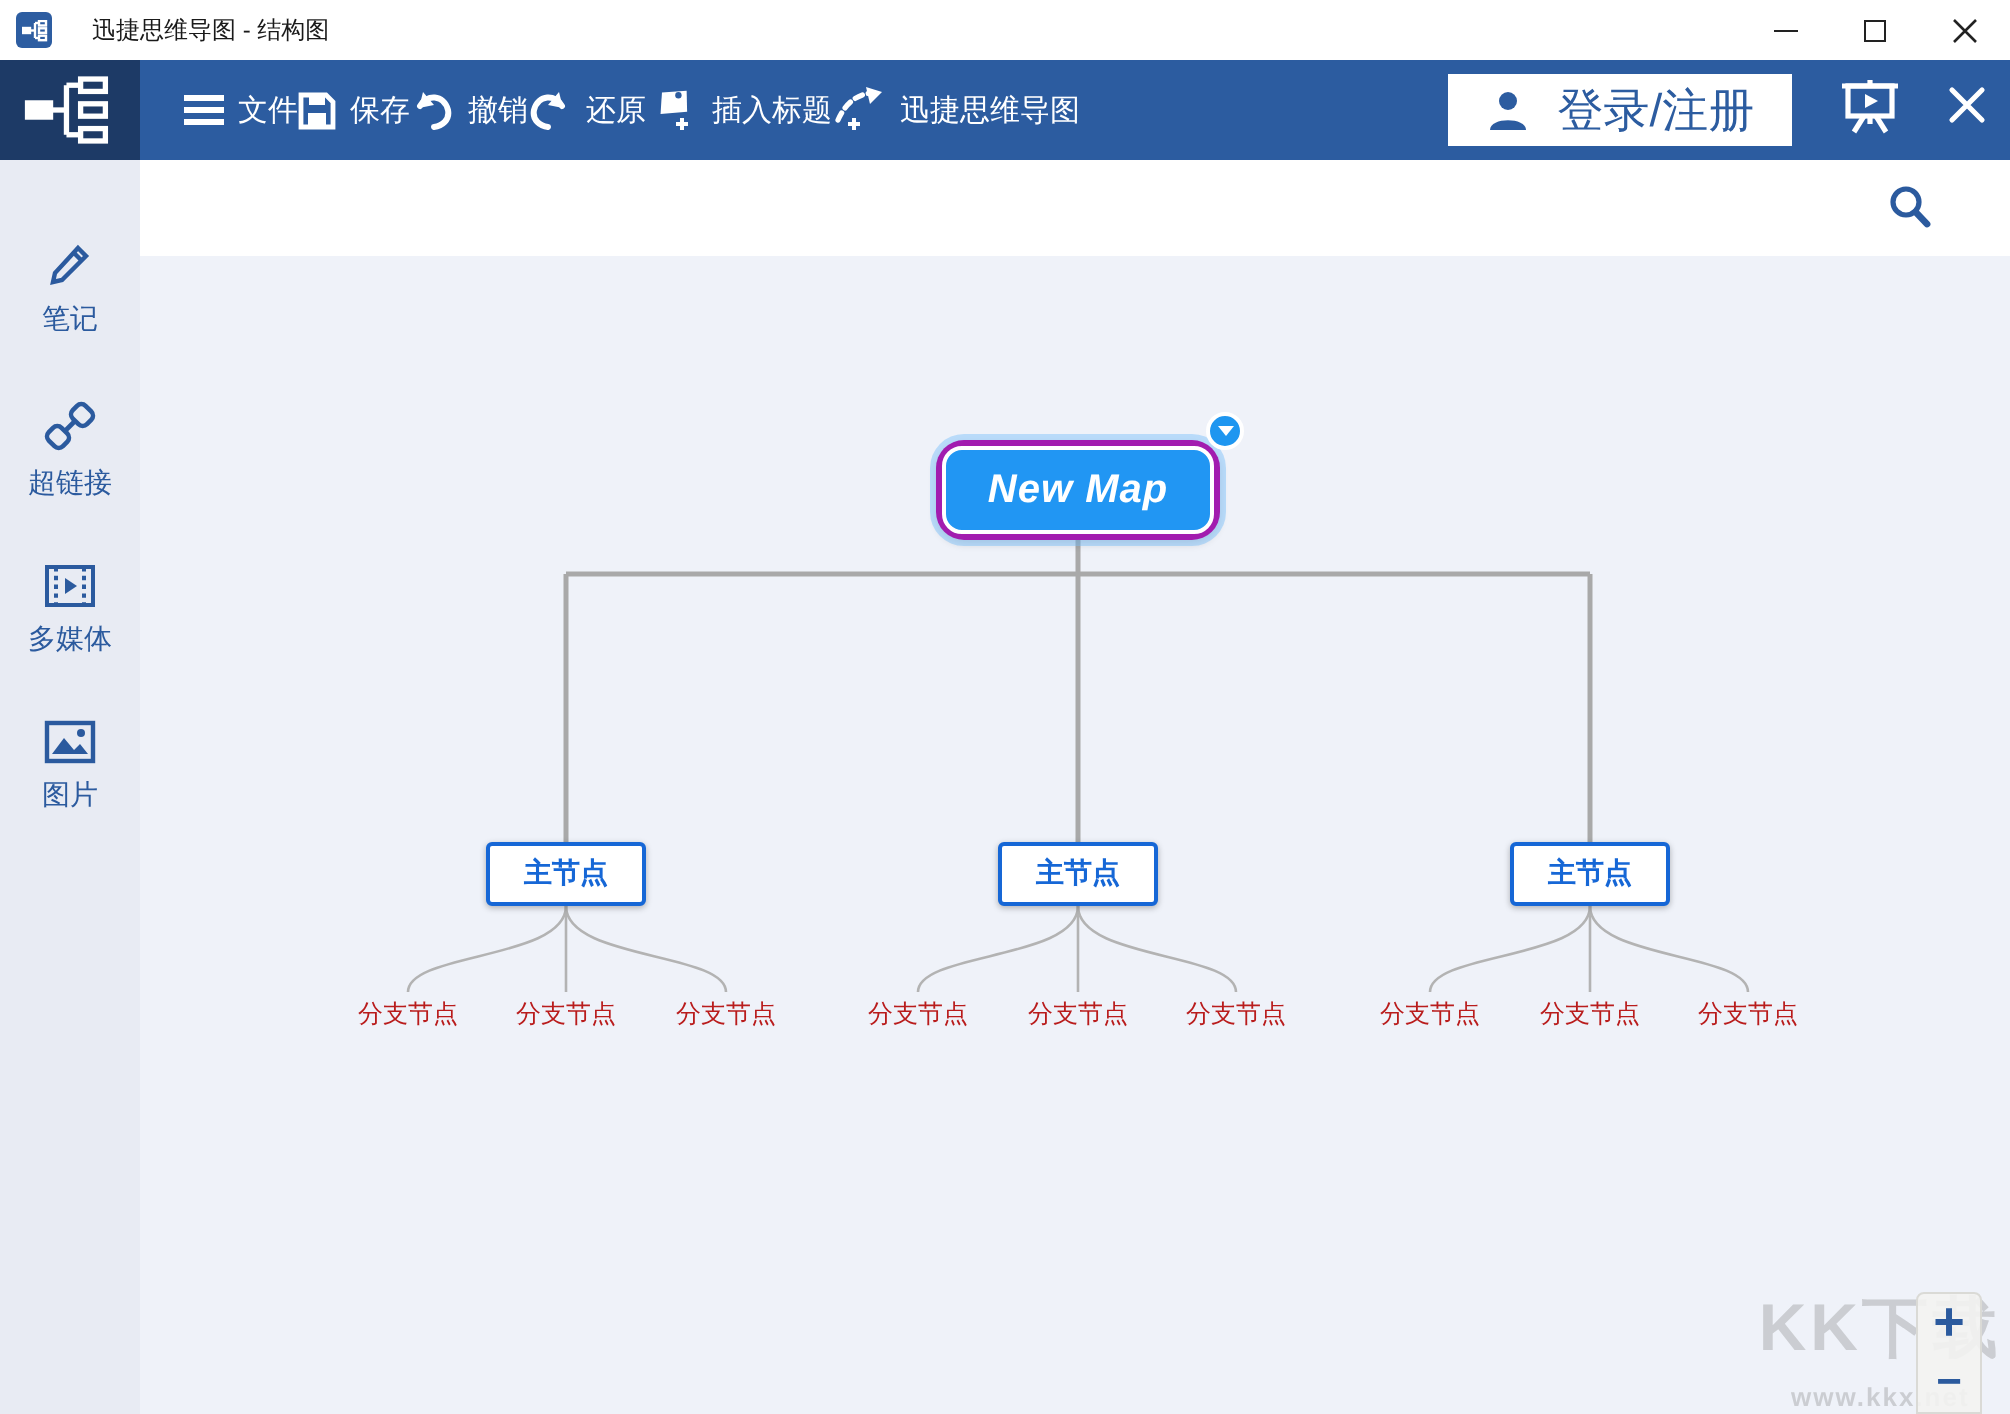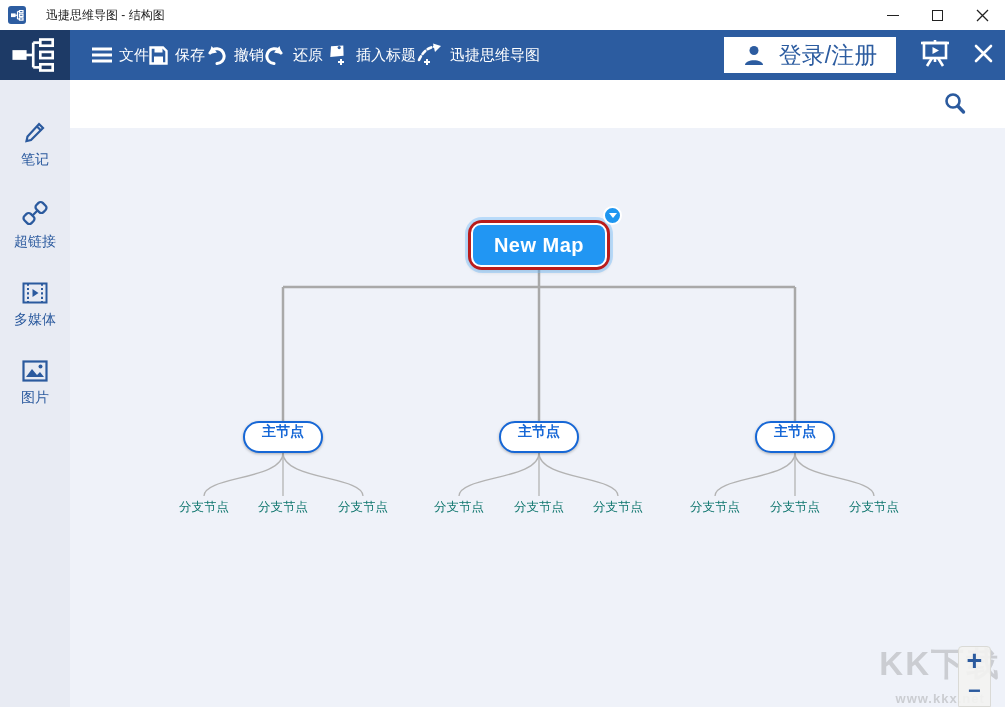--- a/index.html
+++ b/index.html
@@ -32,36 +32,36 @@
   .side-item { display:flex; flex-direction:column; align-items:center; margin-bottom:31px; cursor:default; }
   .side-item .lbl { margin-top:7px; font-size:14px; color:#2b5a9e; white-space:nowrap; }
 
   .main { flex:1; display:flex; flex-direction:column; min-width:0; }
   .topstrip { height:48px; background:#ffffff; display:flex; align-items:center; justify-content:flex-end; padding-right:38px; flex:0 0 auto; }
 
   .canvas { position:relative; flex:1; background:#eff2f9; overflow:hidden; }
   .edges { position:absolute; left:0; top:0; }
 
   
-  .root-node { position:absolute; left:398px; top:92px; width:142px; height:50px; background:#b91c1c;
-               border-radius:14px; padding:3px; box-shadow:0 0 0 3px rgba(120,190,250,.45), 0 2px 4px rgba(0,0,0,.15); cursor:default; }
+  .root-node { position:absolute; left:398px; top:92px; width:142px; height:50px; background:#a21caf;
+               border-radius:14px; padding:3px; box-shadow:0 0 0 3px rgba(120,190,250,.45), 0 2px 4px rgba(0,0,0,.15); cursor:default;font-style:italic; }
   .root-inner { width:100%; height:100%; border:2px solid #ffffff; border-radius:10px; background:#2196f3;
                 display:flex; align-items:center; justify-content:center; color:#ffffff; font-size:20px; font-weight:bold; letter-spacing:.5px; }
   .root-badge { position:absolute; left:533px; top:78px; width:19px; height:19px; border-radius:50%;
                 background:#1e96f0; border:2px solid #fff; display:flex; align-items:center; justify-content:center; cursor:default; }
   .root-badge .tri { width:0; height:0; border-left:4px solid transparent; border-right:4px solid transparent; border-top:5px solid #fff; }
 
   
   .main-node { position:absolute; top:293px; width:80px; height:32px; background:#ffffff; border:2px solid #1667d6;
-               border-radius:16px; display:flex; justify-content:center; color:#1667d6;
+               border-radius:3px; display:flex; align-items:center; justify-content:center; color:#1667d6;
                font-size:14px; font-weight:600; box-shadow:0 1px 3px rgba(0,0,0,.28); cursor:default; white-space:nowrap; }
   .mn-0 { left:173px; } .mn-1 { left:429px; } .mn-2 { left:685px; }
 
   
-  .branch { position:absolute; top:371px; transform:translateX(-50%); font-size:12.5px; color:#0f766e; white-space:nowrap; cursor:default; }
+  .branch { position:absolute; top:371px; transform:translateX(-50%); font-size:12.5px; color:#b91c1c; white-space:nowrap; cursor:default; }
 
   
   .watermark { position:absolute; right:4px; top:514px; text-align:center; color:#c8cace; pointer-events:none; }
   .wm-big { font-size:33px; font-weight:bold; letter-spacing:2px; opacity:.9; }
   .wm-url { font-size:13px; font-weight:bold; margin-top:4px; letter-spacing:1px; opacity:.9; }
 
   
   .zoom-panel { position:absolute; left:888px; top:518px; width:33px; height:61px; background:rgba(243,243,241,.9);
                 border:1px solid #dadad6; border-radius:4px 4px 0 0; display:flex; flex-direction:column; }
   .zoom-btn { flex:1; display:flex; align-items:center; justify-content:center; color:#2b5a9e; cursor:default; }

